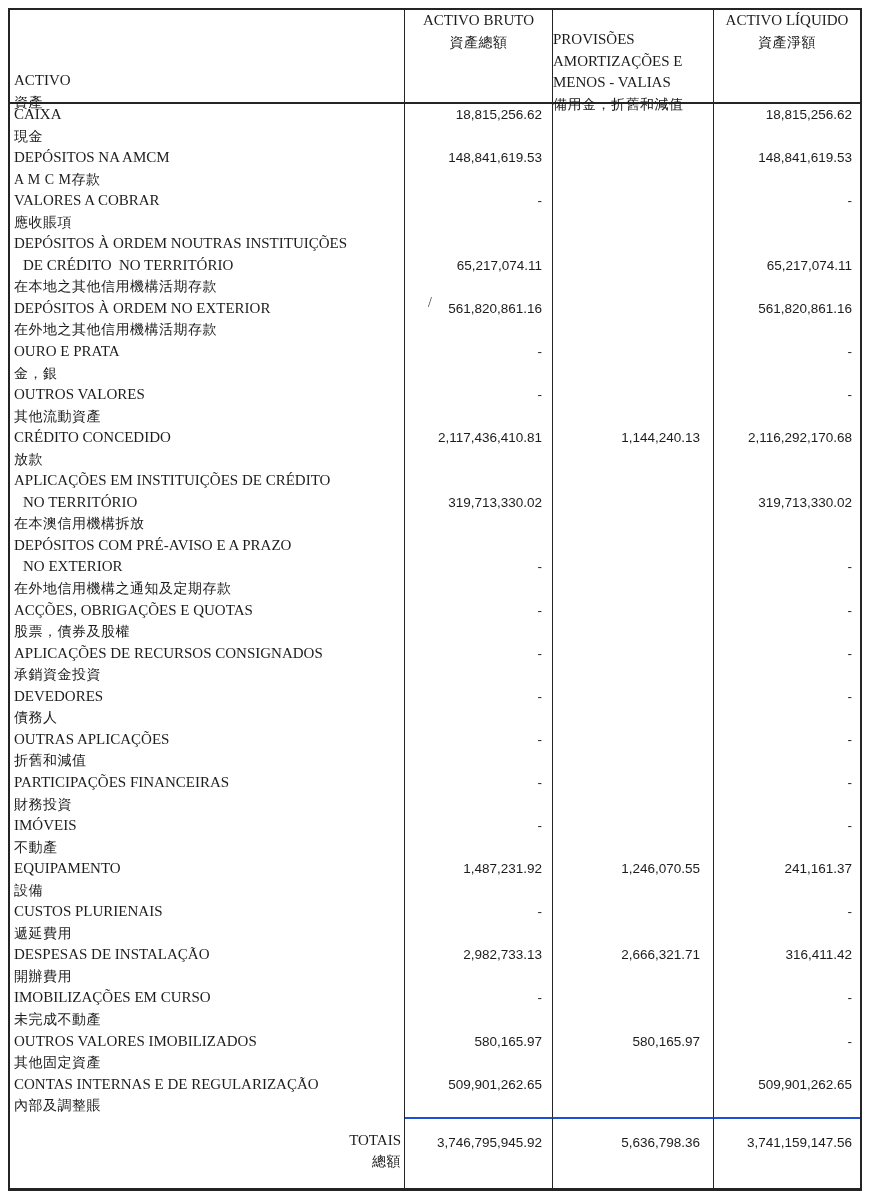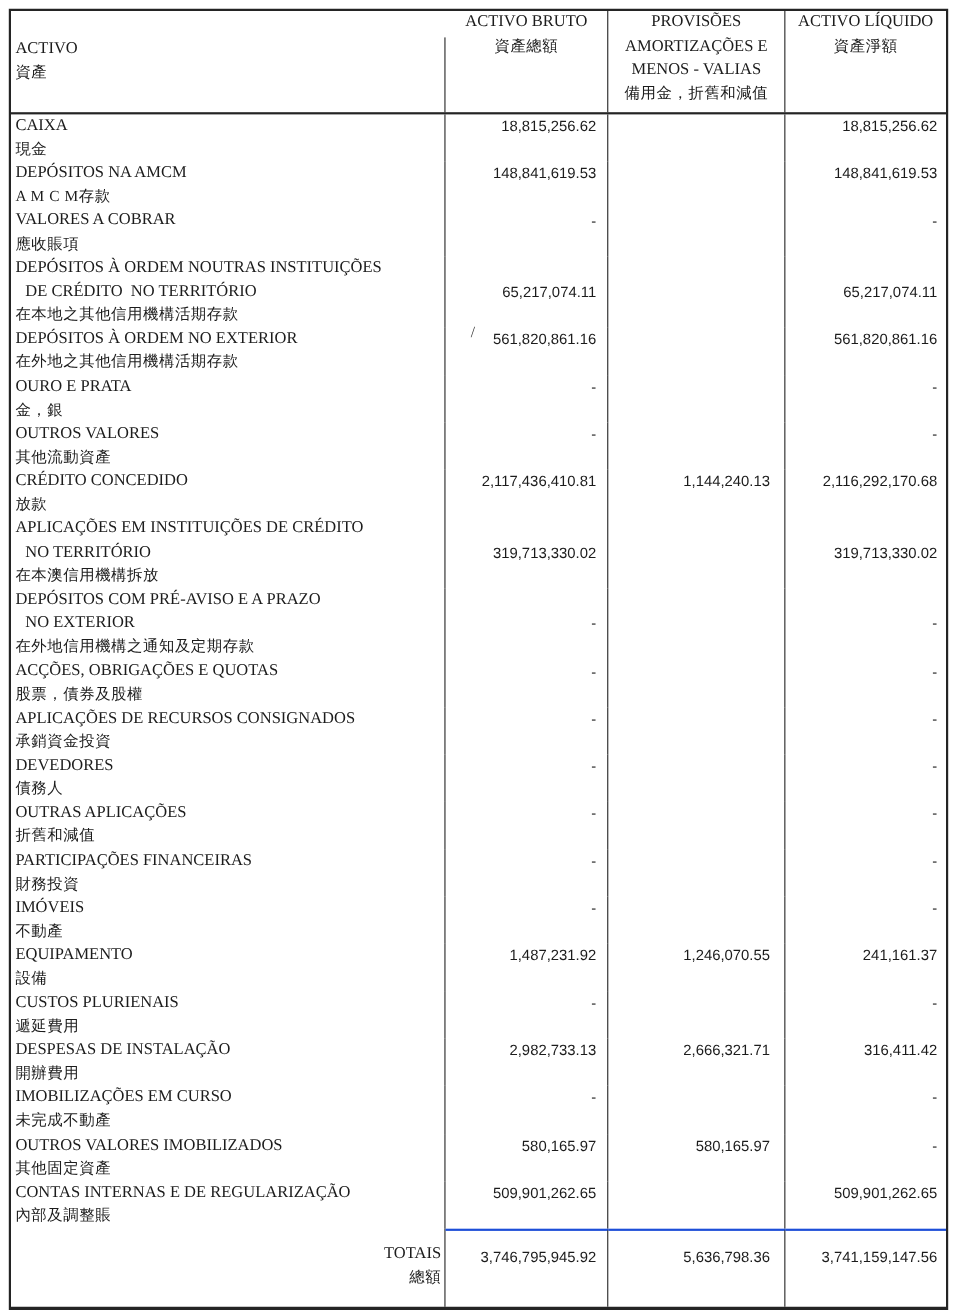--- a/index.html
+++ b/index.html
@@ -10,23 +10,23 @@
   .tbl{
     position:absolute;left:8px;top:8px;width:854px;box-sizing:border-box;
     border:2px solid #242424;border-bottom-width:3px;
   }
   .grid{display:grid;grid-template-columns:395px 148px 161px 1fr;}
   .cell{box-sizing:border-box;}
   .vline{border-right:1.5px solid #242424;}
   
   .hdr{height:92px;border-bottom:2px solid #242424;}
   .hc{display:flex;flex-direction:column;}
-  .hc1{padding:0 0 2px 4px;margin-top:24px;}
+  .hc1{justify-content:flex-end;padding:0 0 2px 4px;}
   .hc2,.hc4{justify-content:flex-start;align-items:center;text-align:center;padding-bottom:14px;}
-  .hc3{justify-content:flex-start;align-items:center;text-align:center;padding-top:0;}
+  .hc3{justify-content:flex-start;align-items:flex-start;text-align:center;padding-top:19px;}
   
   .ln{line-height:21.55px;font-size:15px;white-space:pre;}
   .cn{font-size:14px;letter-spacing:.5px;}
   
   .c1{padding-left:4px;}
   .cont{padding-left:9px;}
   .val{font-family:"Liberation Sans",sans-serif;font-size:13.5px;line-height:21.55px;text-align:right;}
   .c2v{padding-right:10px;}
   .c3v{padding-right:13px;}
   .c4v{padding-right:8px;}

